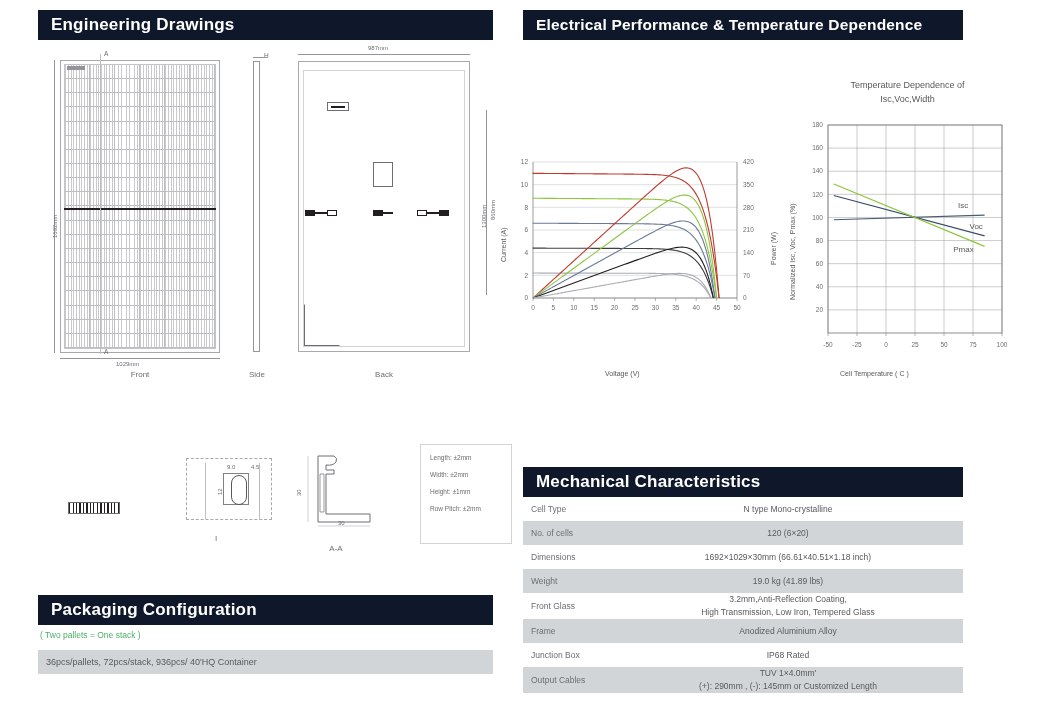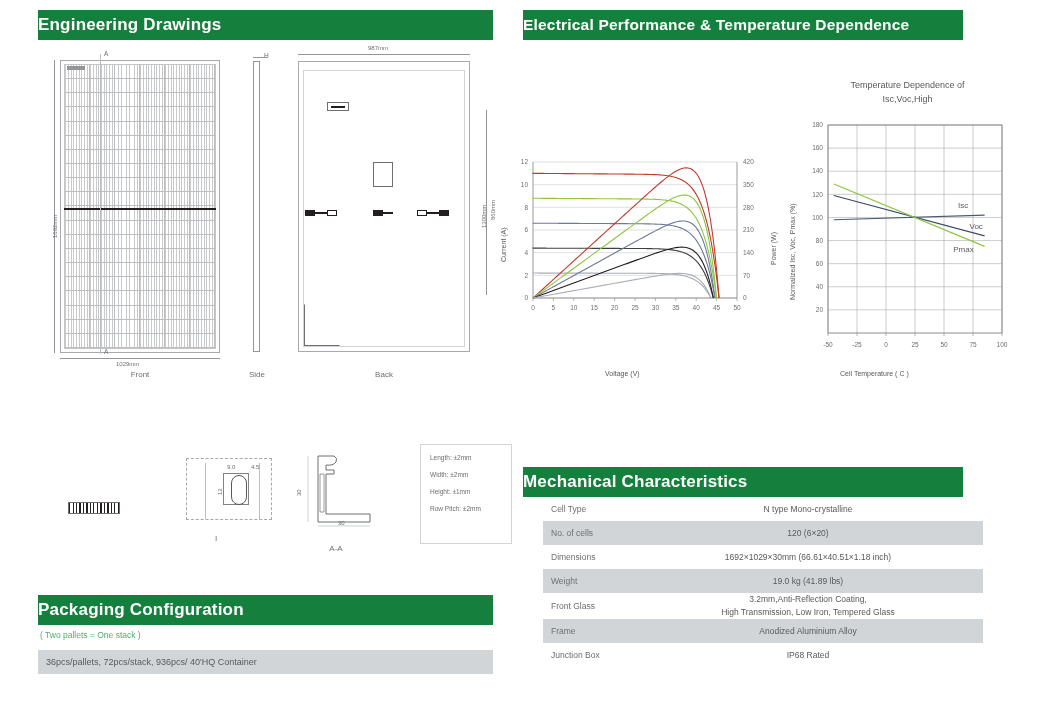--- a/index.html
+++ b/index.html
@@ -8,26 +8,27 @@
     background: #ffffff;
     font-family: "Liberation Sans", sans-serif;
     color: #58595b;
     position: relative;
     overflow: hidden;
   }
   .panel { position: absolute; }
 
   
   .sec-head {
-    background: #15803d;
+    background: #0f172a;
     color: #ffffff;
     font-weight: bold;
     letter-spacing: .2px;
     display: flex;
     align-items: center;
+    padding-left: 13px;
   }
   #eng-head  { left: 38px;  top: 10px; width: 455px; height: 30px; font-size: 17px; }
   #elec-head { left: 523px; top: 10px; width: 440px; height: 30px; font-size: 15.5px; }
   #pack-head { left: 38px;  top: 595px; width: 455px; height: 30px; font-size: 17px; }
   #mech-head { left: 523px; top: 467px; width: 440px; height: 30px; font-size: 17px; }
 
   
   #eng-body { left: 38px; top: 48px; width: 460px; height: 340px; }
   .view-caption {
     position: absolute; font-size: 8px; color: #6d6e71;
@@ -139,21 +140,21 @@
     line-height: 14px;
   }
   .axis-title { position: absolute; font-size: 7px; color: #58595b; }
   .axis-title.vert { transform: rotate(-90deg); transform-origin: left top; white-space: nowrap; }
 
   #iv-title  { left: 520px; top: 78px; width: 230px; }
   #td-title  { left: 800px; top: 78px; width: 215px; }
 
   
   .tbl { position: absolute; width: 440px; font-size: 8.5px; }
-  #mech-tbl { left: 523px; top: 497px; margin-left: 20px; }
+  #mech-tbl { left: 523px; top: 497px; }
   .row { display: flex; align-items: center; min-height: 24px; }
   .row.alt { background: #d2d5d7; }
   .row .k { width: 120px; padding-left: 8px; color: #6d6e71; }
   .row .v { flex: 1; text-align: center; color: #58595b; line-height: 13px; padding-right: 30px; }
 
   #pack-note {
     position: absolute; left: 40px; top: 630px; font-size: 8.5px; color: #4caf6a;
   }
   #pack-row {
     position: absolute; left: 38px; top: 650px; width: 455px; height: 24px;
@@ -439,21 +440,21 @@
     <path d="M 28 148 L 30.04 146.87675071011813 L 32.08 145.7535014202363 L 34.12 144.63025213035442 L 36.16 143.50700284047255 L 38.2 142.3837535505907 L 40.24 141.26050426070884 L 42.28 140.137254970827 L 44.32 139.01400568094516 L 46.36 137.89075639106338 L 48.400000000000006 136.76750710118196 L 50.44 135.64425781130188 L 52.480000000000004 134.52100852142627 L 54.519999999999996 133.39775923156432 L 56.56 132.27450994174052 L 58.599999999999994 131.15126065201574 L 60.64 130.02801136253171 L 62.68 128.90476207360098 L 64.72 127.7815127858802 L 66.75999999999999 126.65826350069109 L 68.80000000000001 125.53501422059414 L 70.84 124.41176495038255 L 72.88 123.28851569875584 L 74.92 122.16526648106662 L 76.96000000000001 121.04201732372573 L 79 119.91876827111882 L 81.03999999999999 118.79551939625807 L 83.08000000000001 117.67227081689775 L 85.12 116.54902271951975 L 87.16 115.42577539449744 L 89.19999999999999 114.30252928692809 L 91.24000000000001 113.17928506916508 L 93.28 112.05604374306199 L 95.32000000000001 110.9328067824743 L 97.36 109.8095763297689 L 99.39999999999999 108.68635546412297 L 101.44 107.5631485644206 L 103.48 106.43996179578807 L 105.52 105.31680375648212 L 107.56 104.19368633124017 L 109.60000000000001 103.07062580863649 L 111.64 101.94764433383253 L 113.67999999999999 100.8247717847867 L 115.72 99.7020481799824 L 117.76 98.57952674959127 L 119.8 97.45727783033765 L 121.84 96.3353937778747 L 123.88 95.21399513001896 L 125.92 94.09323830061422 L 127.96 92.97332513811051 L 130 91.85451474627425 L 132.04000000000002 90.73713803804421 L 134.07999999999998 89.62161557881109 L 136.12 88.50847937387613 L 138.16000000000003 87.39839936825504 L 140.2 86.29221555723976 L 142.24 85.19097675530804 L 144.27999999999997 84.09598724139533 L 146.32 83.00886269275469 L 148.36 81.93159704042343 L 150.39999999999998 80.8666421297462 L 152.44 79.81700235282496 L 154.48000000000002 78.78634673983136 L 156.52 77.7791413568166 L 158.56 76.80080526333435 L 160.6 75.85789373857584 L 162.64000000000001 74.95831299493933 L 164.68 74.11157116858143 L 166.72 73.32907101355778 L 168.76 72.62445043617717 L 170.79999999999998 72.01397779621551 L 172.84 71.51700977927143 L 174.88 71.1565206179954 L 176.92 70.95971251801829 L 178.96 70.95871833664522 L 181 71.19140887897117 L 183.04 71.70231862797546 L 185.08 72.54370532411087 L 187.12 73.77676056851115 L 189.16 75.47299055566921 L 191.20000000000002 77.7157881606997 L 193.24 80.60221992848624 L 195.28 84.2450540535603 L 197.32 88.7750582179973 L 199.35999999999999 94.3435991886208 L 201.4 101.1255793842783 L 203.44 109.32274923005195 L 205.48 119.16743804050788 L 207.52 130.9267504423716 L 209.56 144.9072799837371 L 209.968 148" fill="none" stroke="#6b7a99" stroke-width="1.1"></path>
     <path d="M 28 148 L 30.04 147.25233259564823 L 32.08 146.50466519129643 L 34.12 145.75699778694465 L 36.16 145.00933038259285 L 38.2 144.26166297824108 L 40.24 143.5139955738893 L 42.28 142.7663281695375 L 44.32 142.01866076518573 L 46.36 141.270993360834 L 48.400000000000006 140.52332595648258 L 50.44 139.7756585521321 L 52.480000000000004 139.02799114778506 L 54.519999999999996 138.2803237434483 L 56.56 137.53265633914037 L 58.599999999999994 136.7849889349072 L 60.64 136.03732153085582 L 62.68 135.28965412722224 L 64.72 134.5419867245023 L 66.75999999999999 133.79431932369403 L 68.80000000000001 133.0466519267309 L 70.84 132.2989845372323 L 72.88 131.55131716176723 L 74.92 130.8036498119286 L 76.96000000000001 130.05598250765945 L 79 129.30831528247566 L 81.03999999999999 128.56064819150927 L 83.08000000000001 127.81298132367732 L 85.12 127.06531481979366 L 87.16 126.31764889912122 L 89.19999999999999 125.56998389775617 L 91.24000000000001 124.82232032339726 L 93.28 124.07465893255127 L 95.32000000000001 123.32700083813688 L 97.36 122.57934765787053 L 99.39999999999999 121.83170171686069 L 101.44 121.08406632163381 L 103.48 120.33644612752043 L 105.52 119.5888476271251 L 107.56 118.8412797946973 L 109.60000000000001 118.09375492985488 L 111.64 117.34628975456617 L 113.67999999999999 116.59890682988923 L 115.72 115.8516363740645 L 117.76 115.10451858157177 L 119.8 114.35760656416997 L 121.84 113.61097006026725 L 123.88 112.86470008882299 L 125.92 112.11891475903901 L 127.96 111.37376648811019 L 130 110.62945092712658 L 132.04000000000002 109.88621795079308 L 134.07999999999998 109.14438513101634 L 136.12 108.40435418876905 L 138.16000000000003 107.66663100427985 L 140.2 106.93184986394587 L 142.24 106.20080273501112 L 144.27999999999997 105.47447448774183 L 146.32 104.75408513148047 L 148.36 104.04114029768228 L 150.39999999999998 103.33749139214068 L 152.44 102.64540705262098 L 154.48000000000002 101.96765778980445 L 156.52 101.3076159618128 L 158.56 100.66937353891434 L 160.6 100.05788045887695 L 162.64000000000001 99.47910675870583 L 164.68 98.94023209938726 L 166.72 98.44986678130839 L 168.76 98.01830888416089 L 170.79999999999998 97.65784276168881 L 172.84 97.38308478434877 L 174.88 97.21138295801009 L 176.92 97.16327786089892 L 178.96 97.26303324125911 L 181 97.53924561236967 L 183.04 98.02554327789869 L 185.08 98.76138642795941 L 187.12 99.79298127417034 L 189.16 101.1743226506845 L 191.20000000000002 102.96838110842126 L 193.24 105.24845228323375 L 195.28 108.09968823788583 L 197.32 111.62083257572982 L 199.35999999999999 115.92618341497607 L 201.4 121.14781081145124 L 203.44 127.43805794073442 L 205.48 134.97235831453523 L 207.52 143.952404529192 L 208.336 148" fill="none" stroke="#231f20" stroke-width="1.1"></path>
     <path d="M 28 148 L 30.04 147.63305611188773 L 32.08 147.26611222377548 L 34.12 146.8991683356632 L 36.16 146.53222444755096 L 38.2 146.16528055943868 L 40.24 145.79833667132644 L 42.28 145.43139278321416 L 44.32 145.06444889510192 L 46.36 144.6975050069897 L 48.400000000000006 144.33056111887765 L 50.44 143.96361723076618 L 52.480000000000004 143.59667334265671 L 54.519999999999996 143.2297294545534 L 56.56 142.86278556646718 L 58.599999999999994 142.49584167842542 L 60.64 142.1288977904917 L 62.68 141.76195390280623 L 64.72 141.39501001566376 L 66.75999999999999 141.02806612965733 L 68.80000000000001 140.661122245936 L 70.84 140.29417836665073 L 72.88 139.9272344957053 L 74.92 139.5602906399892 L 76.96000000000001 139.1933468113542 L 79 138.82640302971814 L 81.03999999999999 138.459459327845 L 83.08000000000001 138.09251575857647 L 85.12 137.72557240559567 L 87.16 137.35862939920645 L 89.19999999999999 136.99168693914447 L 91.24000000000001 136.6247453271257 L 93.28 136.25780501272806 L 95.32000000000001 135.89086665733834 L 97.36 135.5239312223354 L 99.39999999999999 135.15700008948787 L 101.44 134.79007522380292 L 103.48 134.42315939185687 L 105.52 134.05625645208377 L 107.56 133.68937173771315 L 109.60000000000001 133.32251255817897 L 111.64 132.95568885103586 L 113.67999999999999 132.58891402390086 L 115.72 132.22220603491195 L 117.76 131.8555887709005 L 119.8 131.48909379519662 L 121.84 131.12276255203855 L 123.88 130.75664913230025 L 125.92 130.39082372608257 L 127.96 130.02537691208835 L 130 129.66042496211972 L 132.04000000000002 129.29611637206426 L 134.07999999999998 128.93263986899683 L 136.12 128.57023418821635 L 138.16000000000003 128.2091999649295 L 140.2 127.8499141437394 L 142.24 127.49284737604258 L 144.27999999999997 127.13858495191205 L 146.32 126.78785190019849 L 148.36 126.44154298965944 L 150.39999999999998 126.10075847630755 L 152.44 125.76684656935262 L 154.48000000000002 125.44145373173974 L 156.52 125.12658409314884 L 158.56 124.82466943536829 L 160.6 124.5386514143066 L 162.64000000000001 124.27207791186743 L 164.68 124.02921566697796 L 166.72 123.81518162094054 L 168.76 123.63609573089242 L 170.79999999999998 123.4992583596803 L 172.84 123.41335574428963 L 174.88 123.3886974818023 L 176.92 123.43749045564537 L 178.96 123.57415415990795 L 181 123.81568297031666 L 183.04 124.18206156199648 L 185.08 124.69674039166875 L 187.12 125.38717895110754 L 189.16 126.28546536553094 L 191.20000000000002 127.42902186161389 L 193.24 128.86140667188153 L 195.28 130.63322408275133 L 197.32 132.80315558030532 L 199.35999999999999 135.43912640937208 L 201.4 138.61962334661092 L 203.44 142.43518110651402 L 205.48 146.99005656067828 L 205.888 148" fill="none" stroke="#a9adb5" stroke-width="1.1"></path>
   </svg>
 <div class="axis-title vert panel" style="left:500px; top:262px;">Current (A)</div>
 <div class="axis-title vert panel" style="left:770px; top:265px;">Power (W)</div>
 <div class="axis-title panel" style="left:605px; top:370px;">Voltage (V)</div>
 
 <div class="chart-title panel" id="td-title">
   <div>Temperature Dependence of</div>
-  <div>Isc,Voc,High</div>
+  <div>Isc,Voc,Width</div>
 </div>
 <svg class="panel" id="td-svg" style="left:790px; top:115px; width:240px; height:250px;" viewBox="0 0 240 250">
     <line x1="38" y1="194.88888888888889" x2="212" y2="194.88888888888889" stroke="#a7a9ac" stroke-width="0.6"></line>
     <text x="33" y="197.08888888888887" font-size="6.5" fill="#6d6e71" font-family="&quot;Liberation Sans&quot;, sans-serif" text-anchor="end">20</text>
     <line x1="38" y1="171.77777777777777" x2="212" y2="171.77777777777777" stroke="#a7a9ac" stroke-width="0.6"></line>
     <text x="33" y="173.97777777777776" font-size="6.5" fill="#6d6e71" font-family="&quot;Liberation Sans&quot;, sans-serif" text-anchor="end">40</text>
     <line x1="38" y1="148.66666666666669" x2="212" y2="148.66666666666669" stroke="#a7a9ac" stroke-width="0.6"></line>
     <text x="33" y="150.86666666666667" font-size="6.5" fill="#6d6e71" font-family="&quot;Liberation Sans&quot;, sans-serif" text-anchor="end">60</text>
     <line x1="38" y1="125.55555555555556" x2="212" y2="125.55555555555556" stroke="#a7a9ac" stroke-width="0.6"></line>
     <text x="33" y="127.75555555555556" font-size="6.5" fill="#6d6e71" font-family="&quot;Liberation Sans&quot;, sans-serif" text-anchor="end">80</text>
@@ -536,16 +537,23 @@
       <div class="v">
         <div>Anodized Aluminium Alloy</div>
       </div>
     </div>
     <div class="row">
       <div class="k">Junction Box</div>
       <div class="v">
         <div>IP68 Rated</div>
       </div>
     </div>
+    <div class="row alt">
+      <div class="k">Output Cables</div>
+      <div class="v">
+        <div>TUV  1×4.0mm'</div>
+        <div>(+): 290mm , (-): 145mm or Customized Length</div>
+      </div>
+    </div>
   </div>
 
 <div class="panel" id="pack-note">( Two pallets = One stack )</div>
 <div class="panel" id="pack-row">36pcs/pallets, 72pcs/stack, 936pcs/ 40'HQ Container</div>
 
 </body></html>

